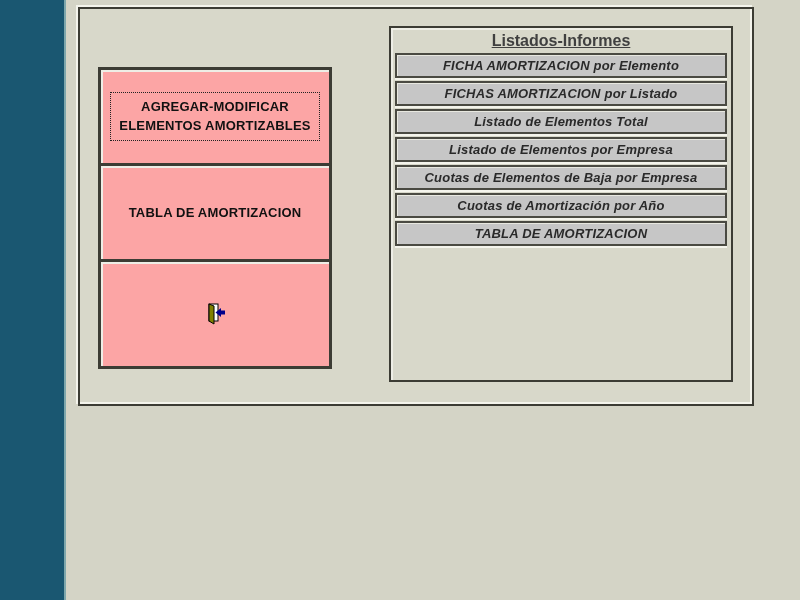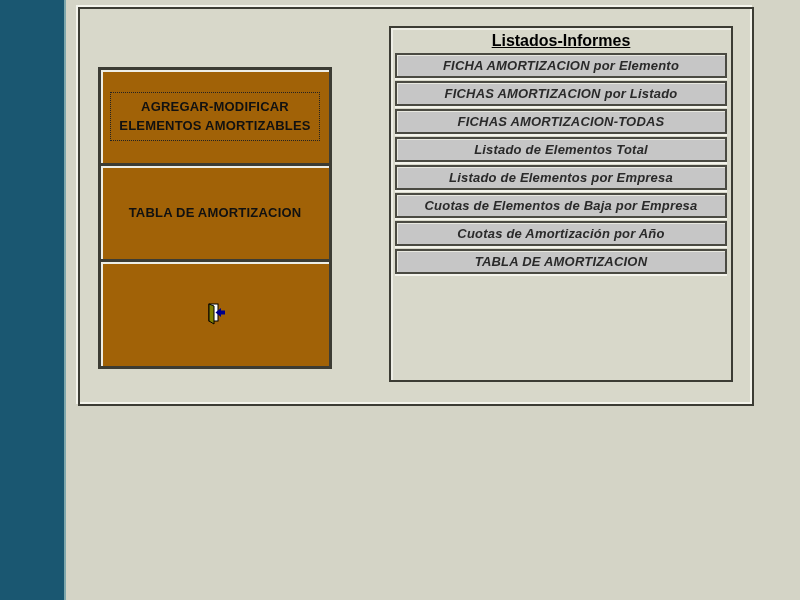--- a/index.html
+++ b/index.html
@@ -33,21 +33,21 @@
   
   .left-box {
     position: absolute;
     left: 18px; top: 58px;
     width: 234px; height: 302px;
     border: 3px solid #3c3c34;
     display: flex;
     flex-direction: column;
   }
   .left-cell {
-    background: #a16207;
+    background: #fca5a5;
     box-shadow: inset 2px 2px 0 #eeeee6;
     display: flex;
     align-items: center;
     justify-content: center;
     text-align: center;
     cursor: pointer;
   }
   .left-cell + .left-cell { border-top: 3px solid #3c3c34; }
   .cell-1 { flex: 0 0 93px; }
   .cell-2 { flex: 0 0 96px; }
@@ -77,21 +77,21 @@
     width: 344px; height: 356px;
     border: 2px solid #3c3c34;
     box-shadow: inset 2px 2px 0 #eeeee6;
   }
   .group-title {
     margin: 4px 0 3px 0;
     text-align: center;
     font-size: 16px;
     font-weight: bold;
     text-decoration: underline;
-    color: #000000;
+    color: #404040;
   }
   .btn-list { padding: 0 4px; }
   .list-btn {
     height: 25px;
     margin-bottom: 3px;
     background: #c6c6c6;
     border: 2px solid #4a4a42;
     box-shadow: 0 2px 0 #f4f4ec, inset 1px 1px 0 #e8e8e0;
     display: flex;
     align-items: center;
@@ -137,21 +137,20 @@
       </span>
     </div>
 
   </div>
 
   <div class="right-group">
     <div class="group-title">Listados-Informes</div>
     <div class="btn-list">
       <div class="list-btn">FICHA AMORTIZACION por Elemento</div>
       <div class="list-btn">FICHAS AMORTIZACION por Listado</div>
-      <div class="list-btn">FICHAS AMORTIZACION-TODAS</div>
       <div class="list-btn">Listado de Elementos Total</div>
       <div class="list-btn">Listado de Elementos por Empresa</div>
       <div class="list-btn">Cuotas de Elementos de Baja por Empresa</div>
       <div class="list-btn">Cuotas de Amortización por Año</div>
       <div class="list-btn">TABLA DE AMORTIZACION</div>
     </div>
   </div>
 
 </div>
 

